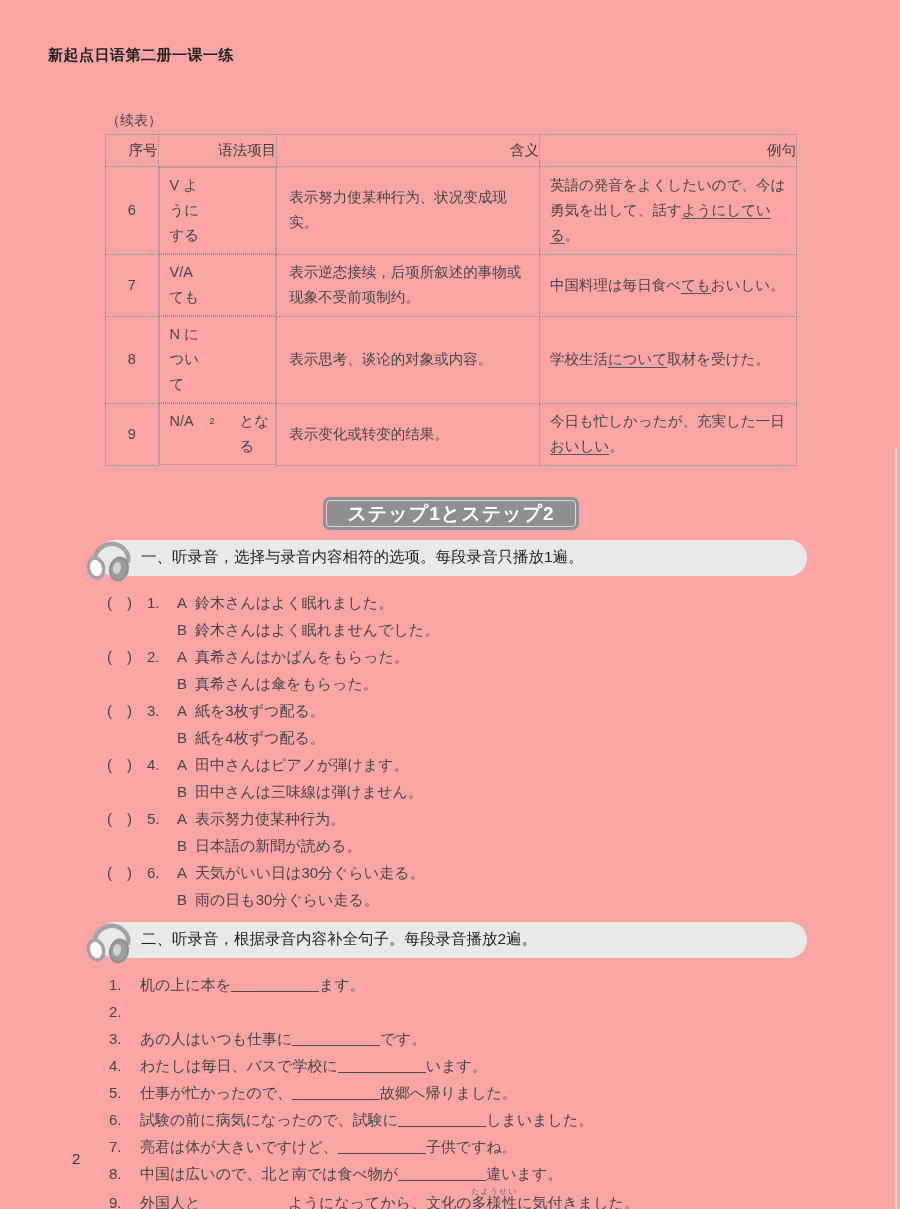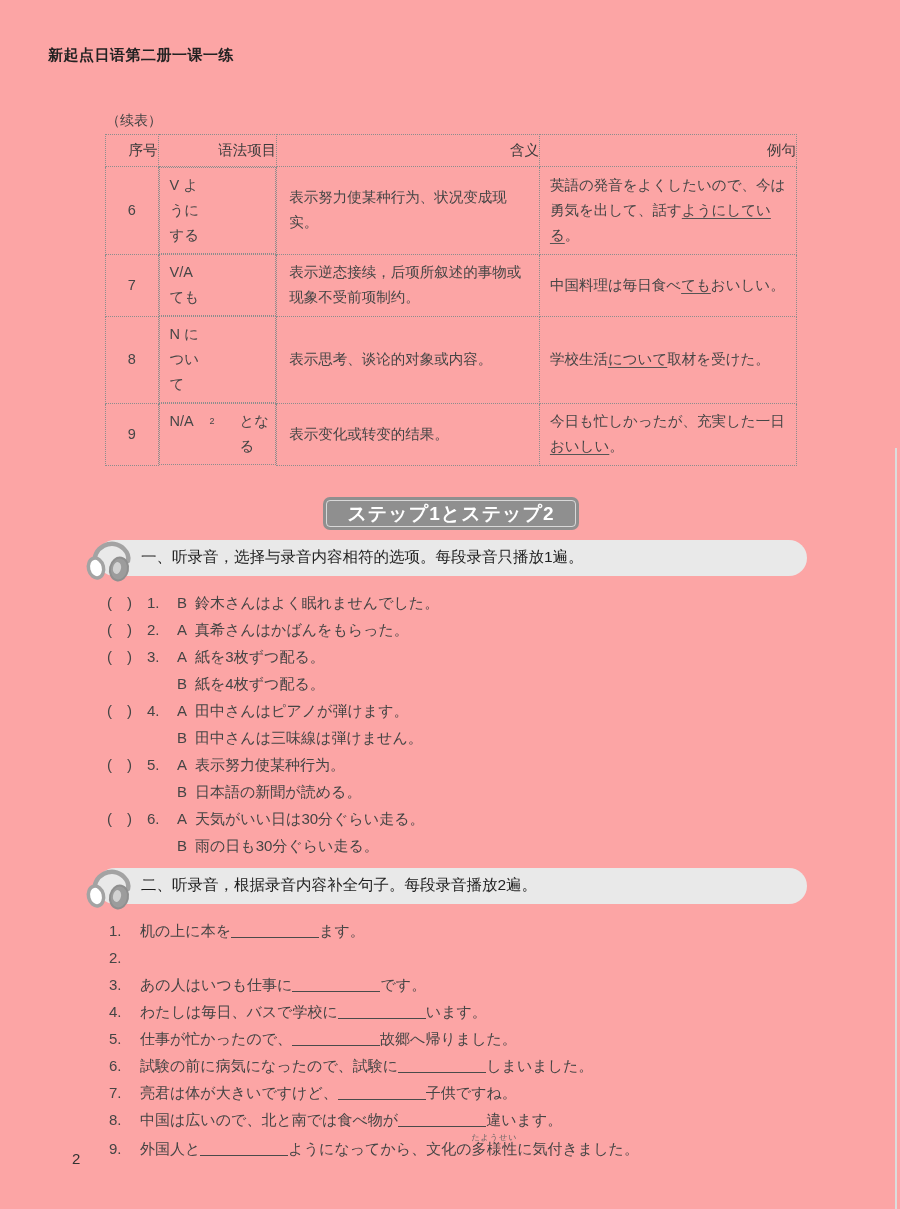--- a/index.html
+++ b/index.html
@@ -147,28 +147,30 @@
         </svg>
       </span>
       <span class="bar-title">一、听录音，选择与录音内容相符的选项。每段录音只播放1遍。</span>
     </div>
 
     <div class="choice-list" id="choice-list">
         <div class="c-item">
           <span class="paren opt">(　)</span>
           <span class="cnum opt">1.</span>
           <div>
+            <div class="opt"><span class="ol">A</span><span>鈴木さんはよく眠れました。</span></div>
             <div class="opt"><span class="ol">B</span><span>鈴木さんはよく眠れませんでした。</span></div>
           </div>
         </div>
         <div class="c-item">
           <span class="paren opt">(　)</span>
           <span class="cnum opt">2.</span>
           <div>
             <div class="opt"><span class="ol">A</span><span>真希さんはかばんをもらった。</span></div>
+            <div class="opt"><span class="ol">B</span><span>真希さんは傘をもらった。</span></div>
           </div>
         </div>
         <div class="c-item">
           <span class="paren opt">(　)</span>
           <span class="cnum opt">3.</span>
           <div>
             <div class="opt"><span class="ol">A</span><span>紙を3枚ずつ配る。</span></div>
             <div class="opt"><span class="ol">B</span><span>紙を4枚ずつ配る。</span></div>
           </div>
         </div>

